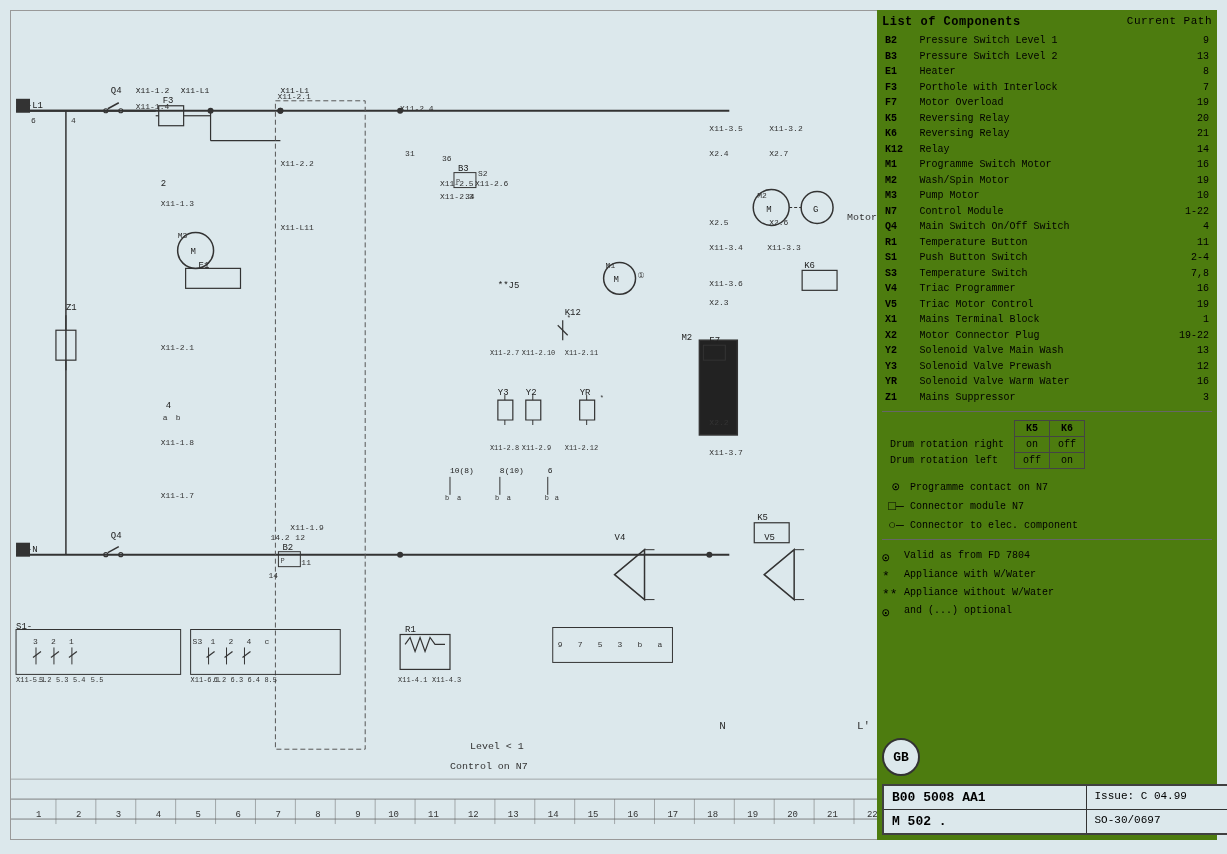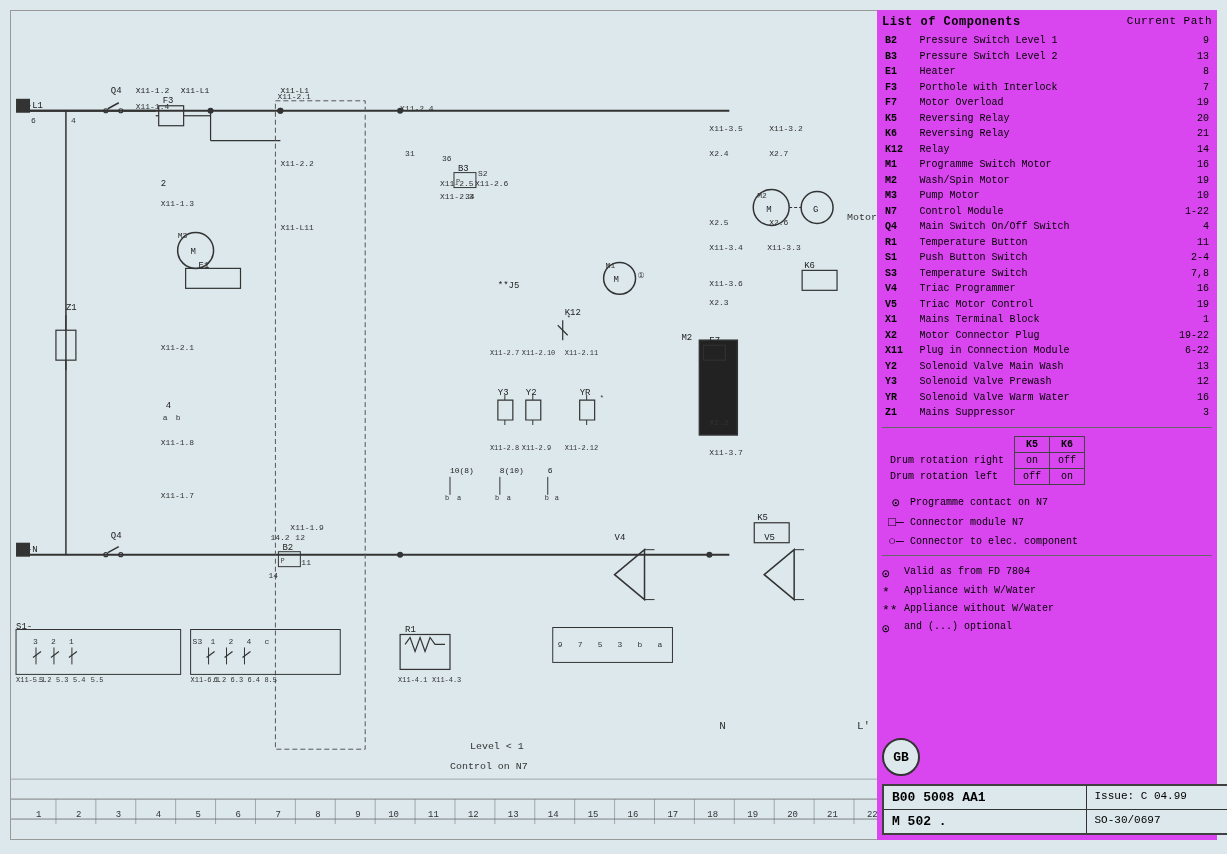--- a/index.html
+++ b/index.html
@@ -31,21 +31,21 @@
     .diagram-svg {
       width: 100%;
       height: 100%;
     }
     .legend-area {
       position: absolute;
       right: 10px;
       top: 10px;
       width: 340px;
       height: 830px;
-      background: #d946ef;
+      background: #4d7c0f;
       font-size: 10.5px;
       padding: 5px;
     }
     .legend-table {
       width: 100%;
       border-collapse: collapse;
       font-size: 10px;
     }
     .legend-table td {
       padding: 1px 3px;
@@ -574,25 +574,20 @@
       <td class="col-code">X1</td>
       <td class="col-desc">Mains Terminal Block</td>
       <td class="col-path">1</td>
     </tr>
           <tr>
       <td class="col-code">X2</td>
       <td class="col-desc">Motor Connector Plug</td>
       <td class="col-path">19-22</td>
     </tr>
           <tr>
-      <td class="col-code">X11</td>
-      <td class="col-desc">Plug in Connection Module</td>
-      <td class="col-path">6-22</td>
-    </tr>
-          <tr>
       <td class="col-code">Y2</td>
       <td class="col-desc">Solenoid Valve Main Wash</td>
       <td class="col-path">13</td>
     </tr>
           <tr>
       <td class="col-code">Y3</td>
       <td class="col-desc">Solenoid Valve Prewash</td>
       <td class="col-path">12</td>
     </tr>
           <tr>

